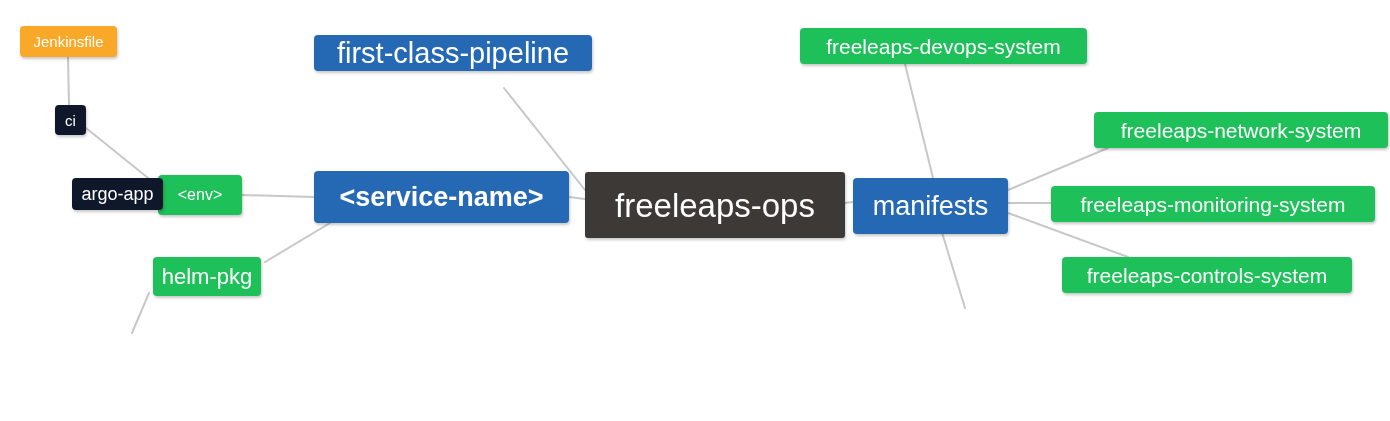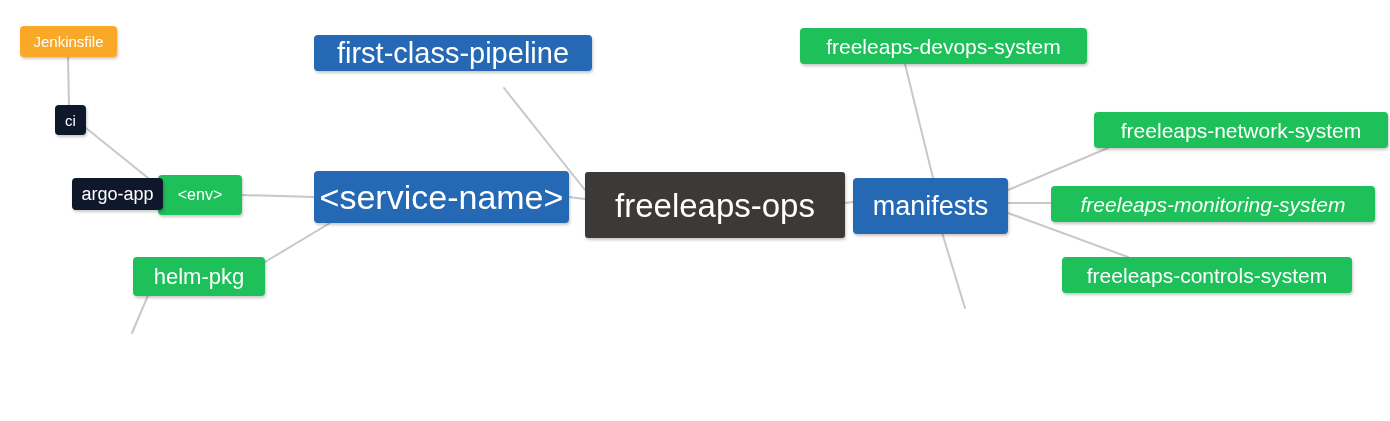--- a/index.html
+++ b/index.html
@@ -64,24 +64,24 @@
       <line x1="69" y1="105" x2="68" y2="57" stroke="#c8c8c8" stroke-width="2" stroke-linecap="round"></line>
       <line x1="149" y1="293" x2="132" y2="333" stroke="#c8c8c8" stroke-width="2" stroke-linecap="round"></line>
       <line x1="933" y1="178" x2="905" y2="64" stroke="#c8c8c8" stroke-width="2" stroke-linecap="round"></line>
       <line x1="1008" y1="190" x2="1108" y2="148" stroke="#c8c8c8" stroke-width="2" stroke-linecap="round"></line>
       <line x1="1008" y1="203" x2="1051" y2="203" stroke="#c8c8c8" stroke-width="2" stroke-linecap="round"></line>
       <line x1="1008" y1="213" x2="1128" y2="257" stroke="#c8c8c8" stroke-width="2" stroke-linecap="round"></line>
       <line x1="940" y1="226" x2="965" y2="308" stroke="#c8c8c8" stroke-width="2" stroke-linecap="round"></line>
     </svg>
 <div class="node node-root" style="left: 585px; top: 172px; width: 260px; height: 66px; font-size: 33px;">freeleaps-ops</div>
     <div class="node node-blue" style="left: 314px; top: 35px; width: 278px; height: 36px; font-size: 29px;">first-class-pipeline</div>
-    <div class="node node-blue" style="left: 314px; top: 171px; width: 255px; height: 52px; font-size: 34px;">&lt;service-name&gt;</div>
+    <div class="node node-blue" style="left: 314px; top: 171px; width: 255px; height: 52px; font-size: 27px; font-weight: bold;">&lt;service-name&gt;</div>
     <div class="node node-blue" style="left: 853px; top: 178px; width: 155px; height: 56px; font-size: 27px;">manifests</div>
     <div class="node node-green" style="left: 158px; top: 175px; width: 84px; height: 40px; font-size: 16px;">&lt;env&gt;</div>
-    <div class="node node-green" style="left: 133px; top: 257px; width: 132px; height: 39px; font-size: 22px;">helm-pkg</div>
+    <div class="node node-green" style="left: 153px; top: 257px; width: 108px; height: 39px; font-size: 22px;">helm-pkg</div>
     <div class="node node-red" style="left: 55px; top: 105px; width: 31px; height: 30px; font-size: 15px;">ci</div>
     <div class="node node-red" style="left: 32px; top: 178px; width: 91px; height: 32px; font-size: 18px; margin-left: 40px;">argo-app</div>
     <div class="node node-orange" style="left: 20px; top: 26px; width: 97px; height: 31px; font-size: 15px;">Jenkinsfile</div>
     <div class="node node-green" style="left: 800px; top: 28px; width: 287px; height: 36px; font-size: 21px;">freeleaps-devops-system</div>
     <div class="node node-green" style="left: 1094px; top: 112px; width: 294px; height: 36px; font-size: 21px;">freeleaps-network-system</div>
-    <div class="node node-green" style="left: 1051px; top: 186px; width: 324px; height: 36px; font-size: 21px; font-style: italic;">freeleaps-monitoring-system</div>
+    <div class="node node-green" style="left: 1051px; top: 186px; width: 324px; height: 36px; font-size: 21px;">freeleaps-monitoring-system</div>
     <div class="node node-green" style="left: 1062px; top: 257px; width: 290px; height: 36px; font-size: 21px; text-align: right;">freeleaps-controls-system</div>
   </div>
 
 </body></html>

